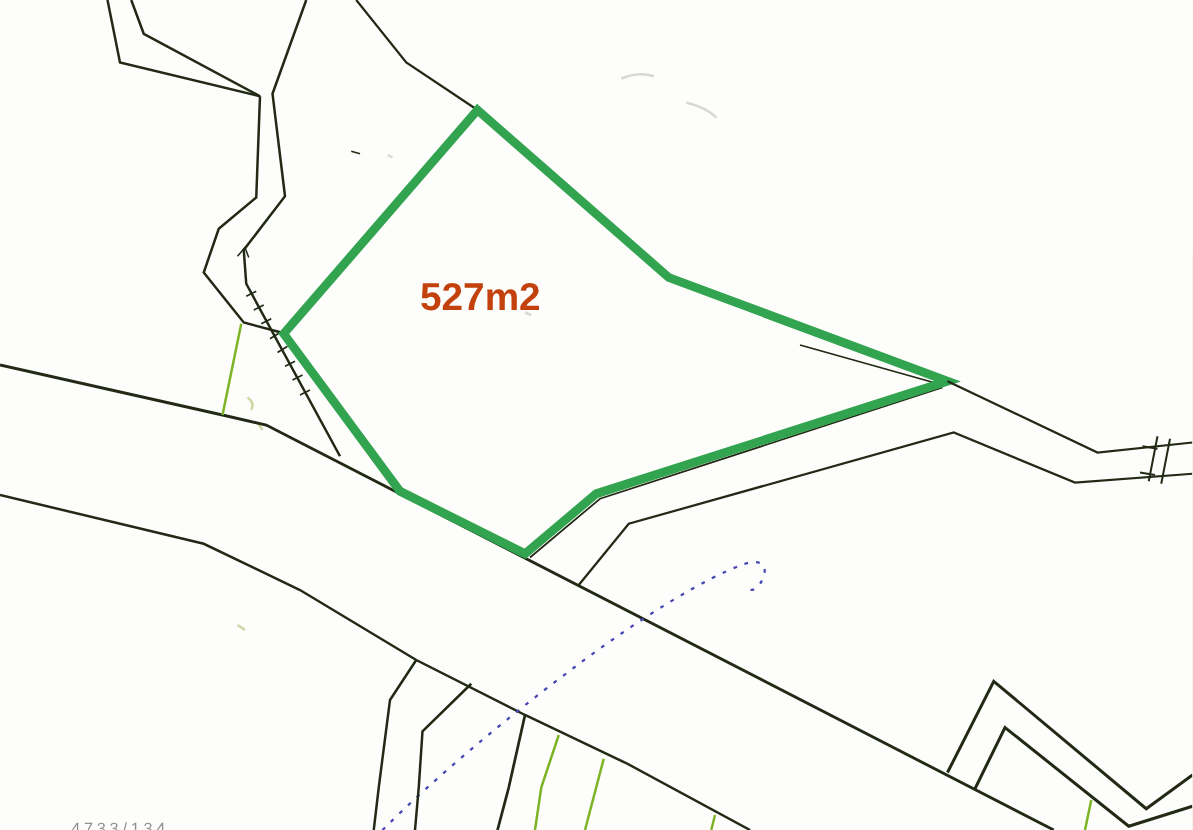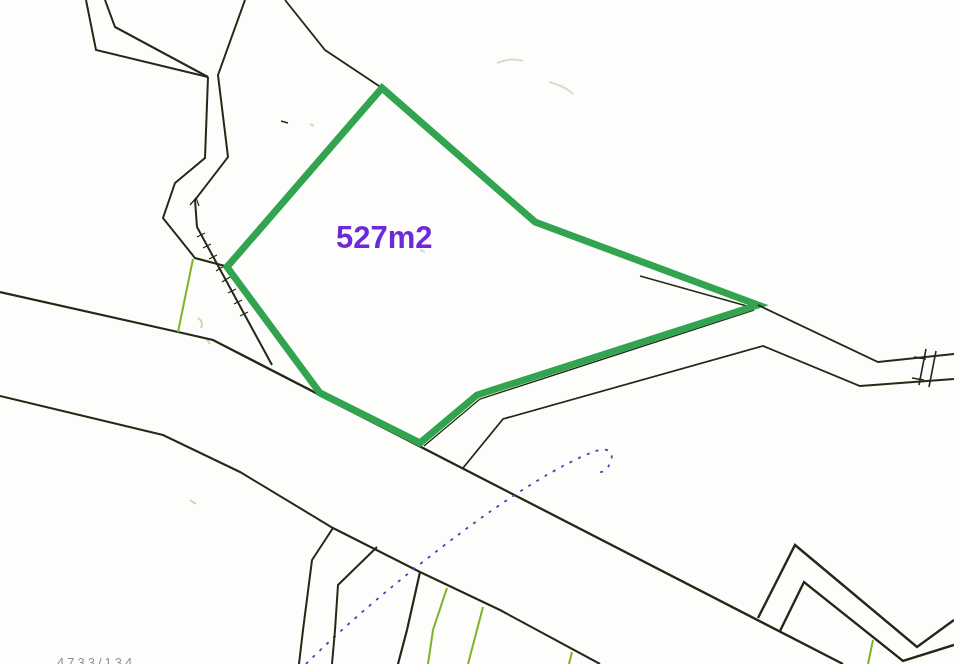--- a/index.html
+++ b/index.html
@@ -57,16 +57,16 @@
       <polyline points="377,547 338,585 335,630 332,664" fill="none" stroke="#222a16" stroke-width="2" stroke-linejoin="miter" stroke-linecap="butt"></polyline>
       <polyline points="420,572 407,630 398,664" fill="none" stroke="#222a16" stroke-width="2.2" stroke-linejoin="miter" stroke-linecap="butt"></polyline>
       <polyline points="447,588 433,630 428,664" fill="none" stroke="#7cb426" stroke-width="2" stroke-linejoin="miter" stroke-linecap="butt"></polyline>
       <polyline points="483,607 468,664" fill="none" stroke="#7cb426" stroke-width="2" stroke-linejoin="miter" stroke-linecap="butt"></polyline>
       <polyline points="572,652 569,664" fill="none" stroke="#7cb426" stroke-width="2" stroke-linejoin="miter" stroke-linecap="butt"></polyline>
       <polyline points="758,618 795,545 917,647 954,620" fill="none" stroke="#222a16" stroke-width="2.4" stroke-linejoin="miter" stroke-linecap="butt"></polyline>
       <polyline points="780,631 804,582 903,661 954,645" fill="none" stroke="#222a16" stroke-width="2.4" stroke-linejoin="miter" stroke-linecap="butt"></polyline>
       <polyline points="873,640 868,664" fill="none" stroke="#7cb426" stroke-width="2" stroke-linejoin="miter" stroke-linecap="butt"></polyline>
     </svg>
 
-  <div class="area-label" style="color: #6d28d9;">527m2</div>
+  <div class="area-label" style="color: #c2410c;">527m2</div>
 
   <div class="parcel-number" style="color: rgb(144, 144, 144);">4733/134</div>
 </div>
 
 </body></html>

